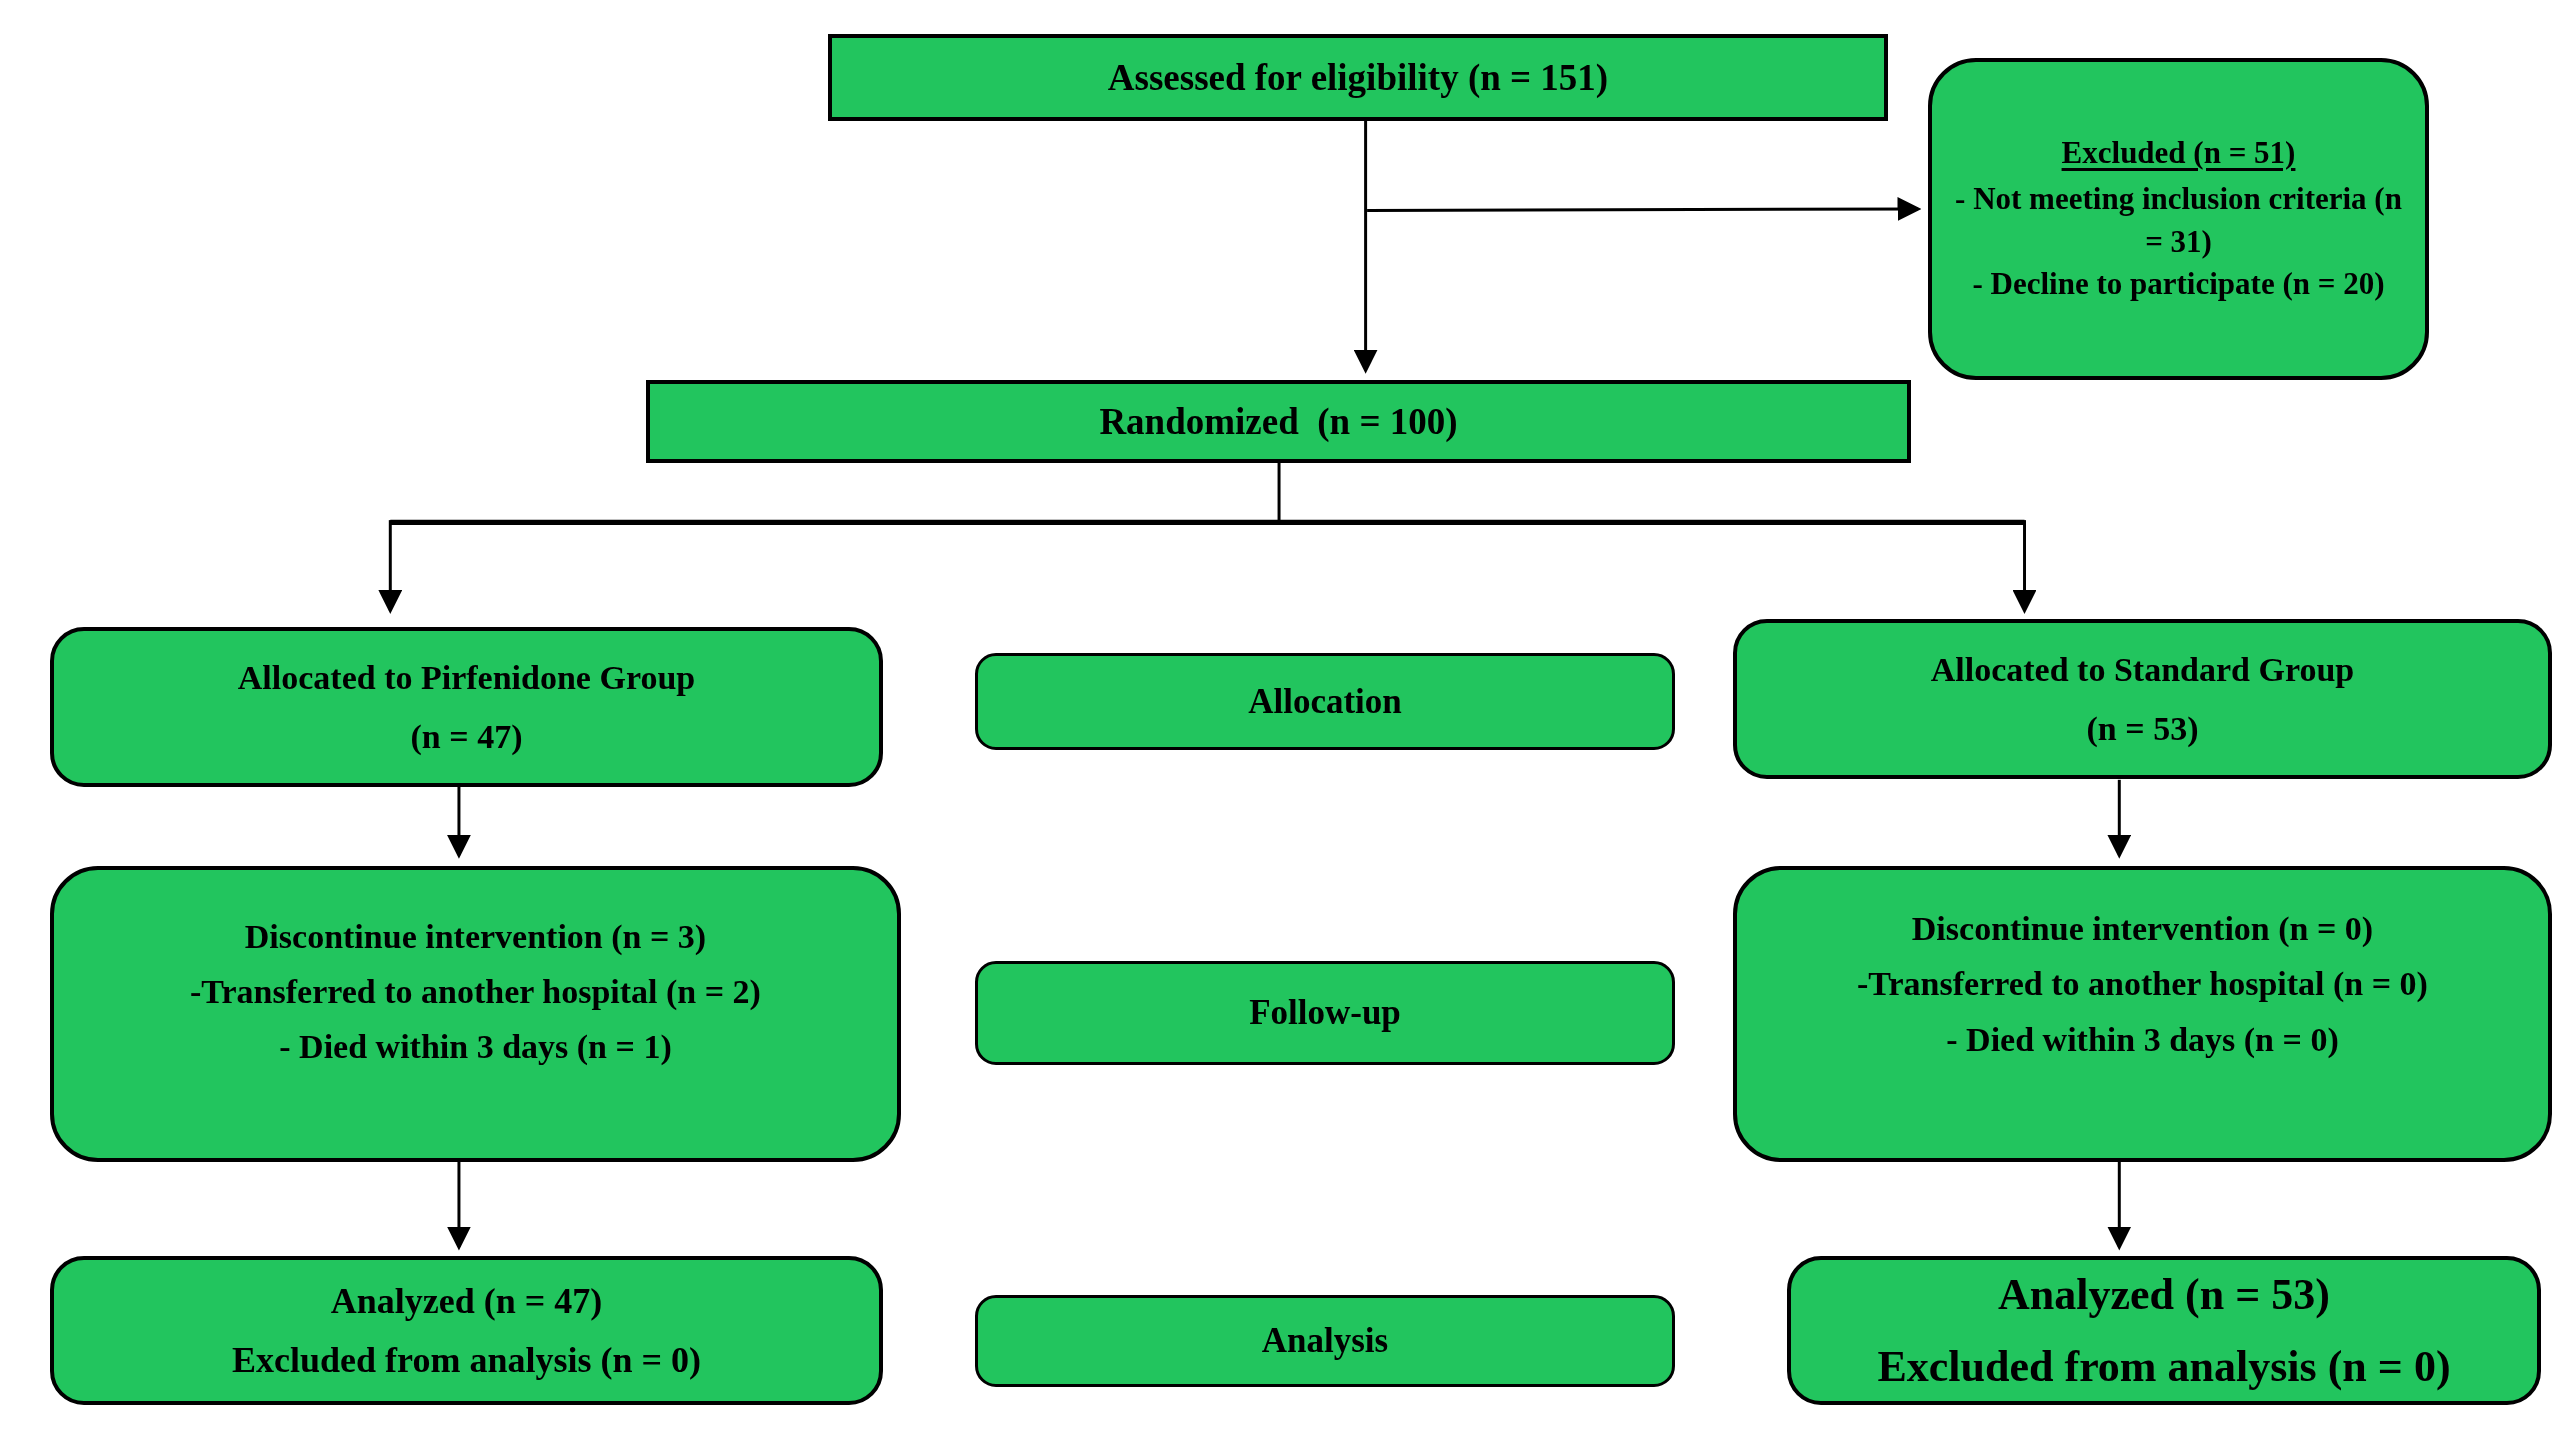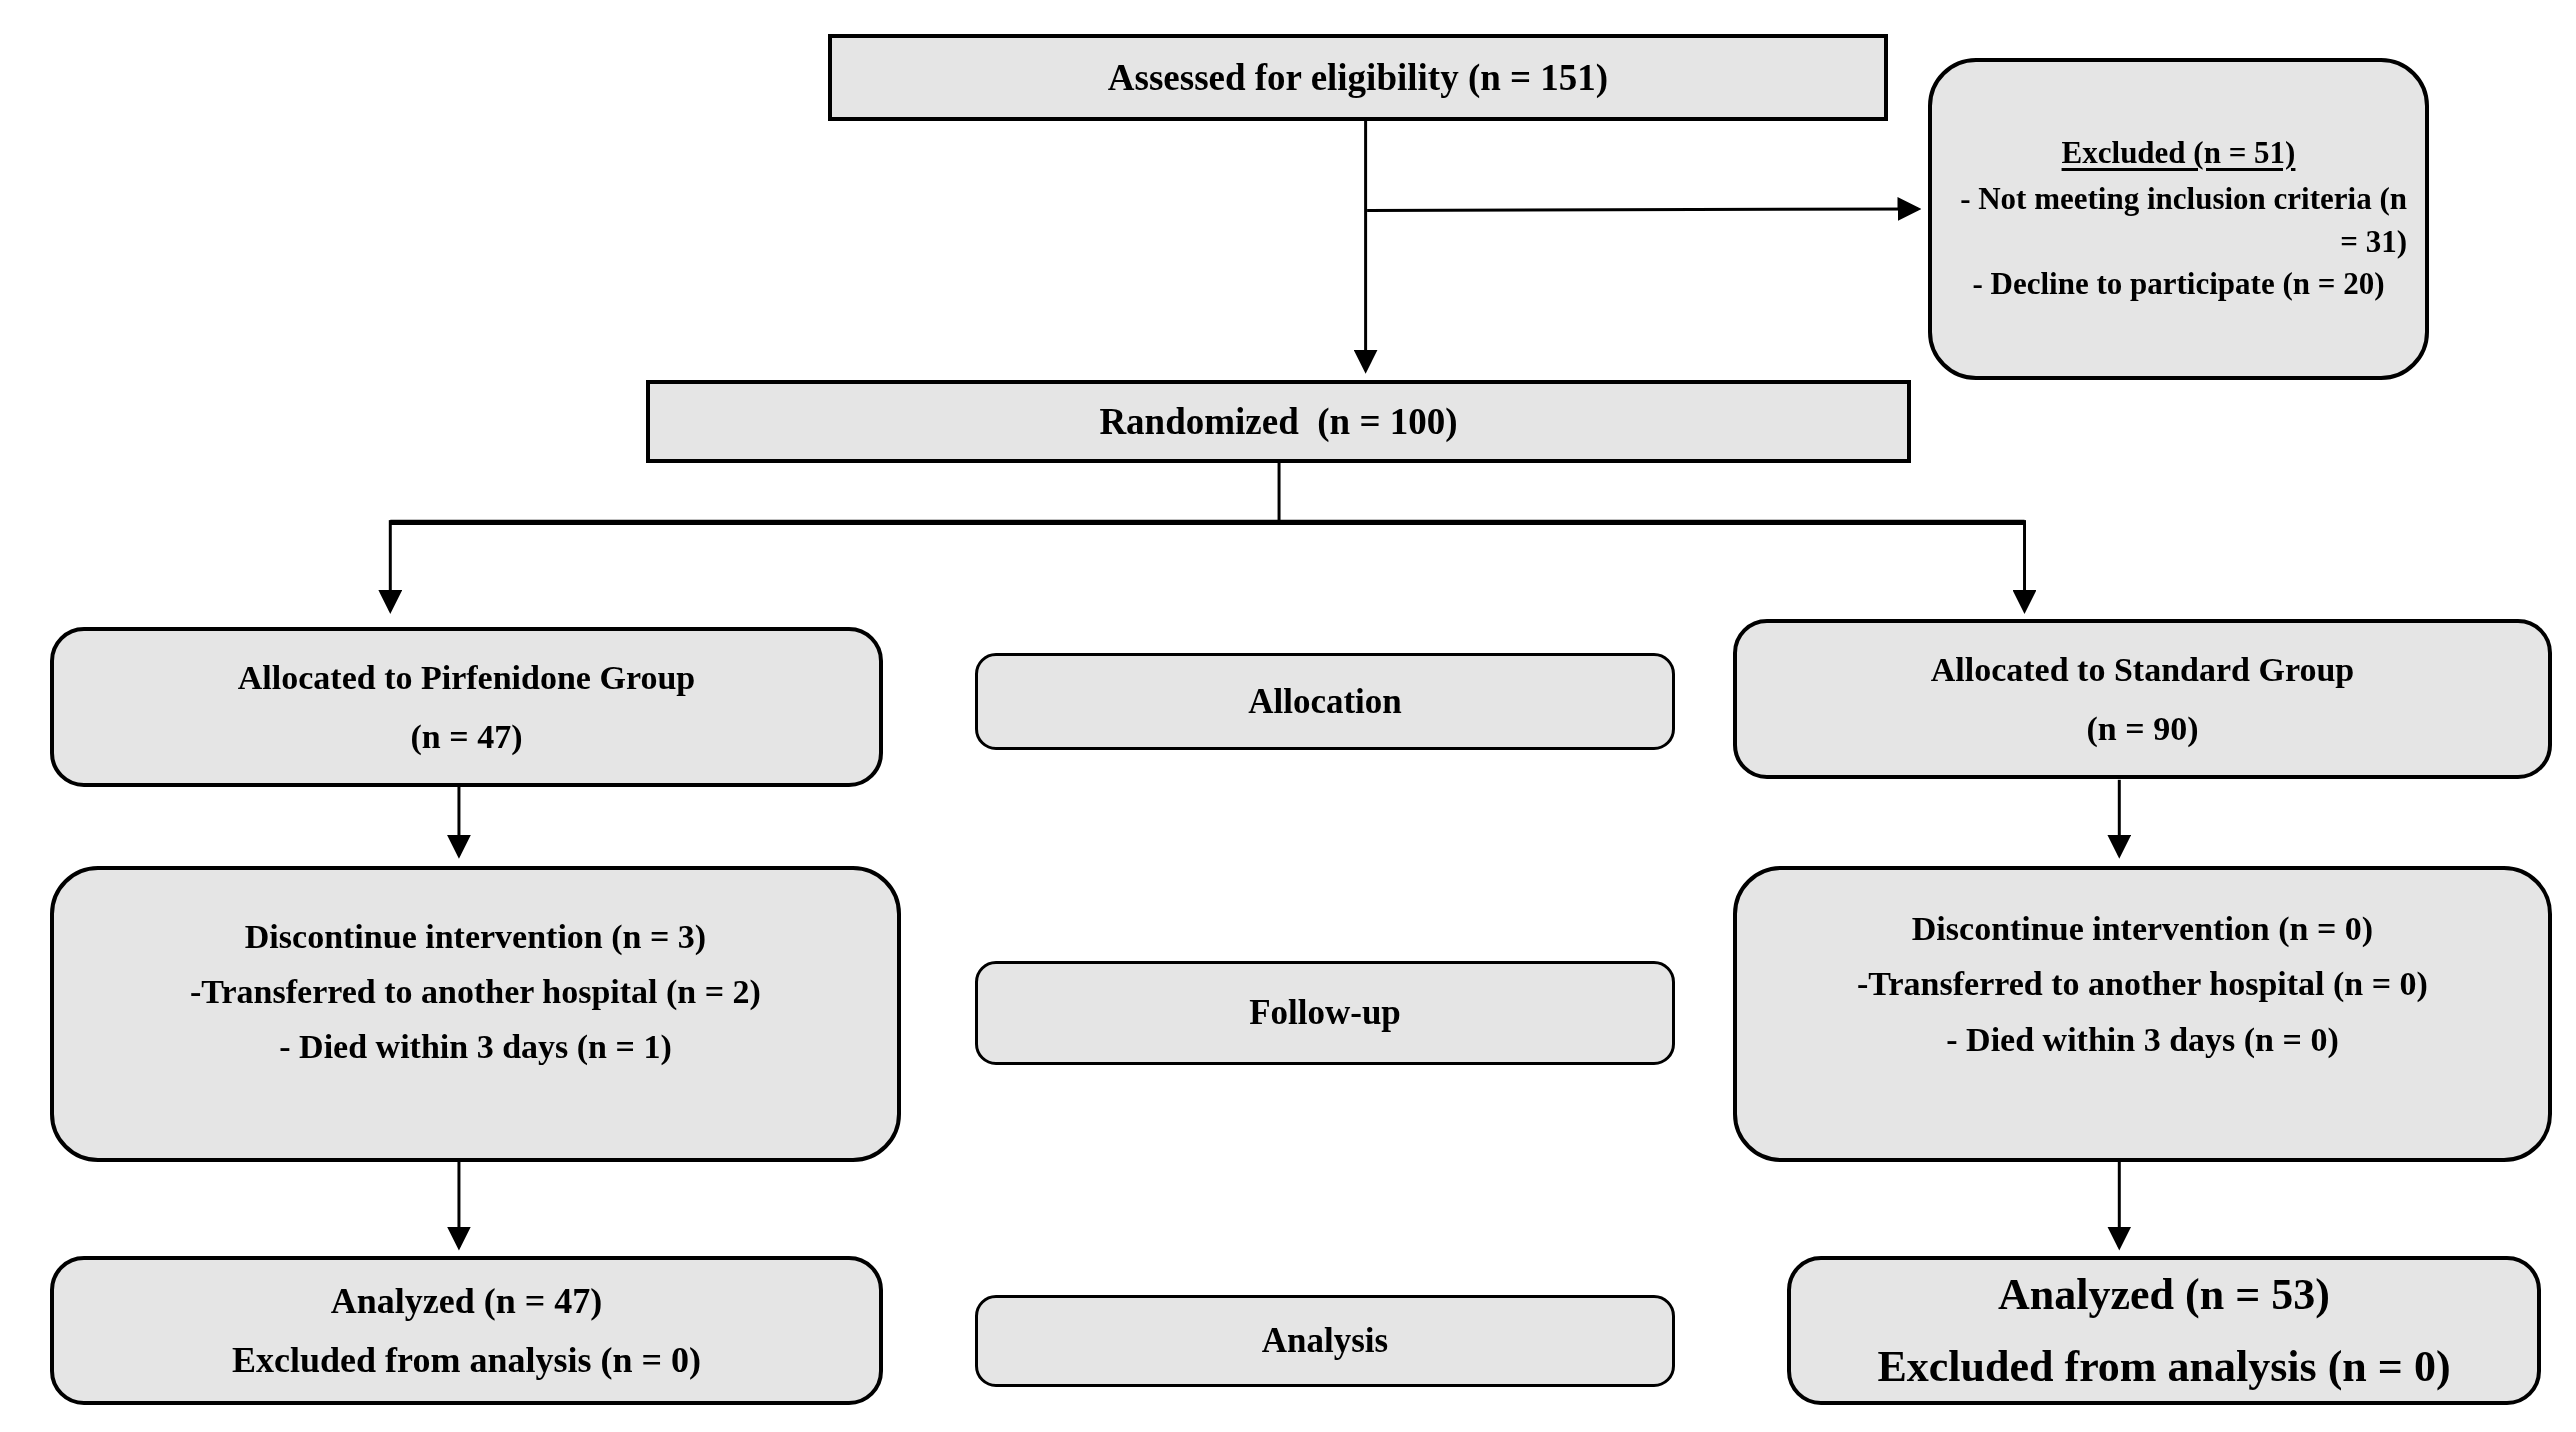--- a/index.html
+++ b/index.html
@@ -20,27 +20,27 @@
   .connectors {
     position: absolute;
     left: 0; top: 0;
     width: 2576px;
     height: 1432px;
     pointer-events: none;
   }
   .box {
     position: absolute;
     box-sizing: border-box;
-    background: #e5e5e5;
+    background: #22c55e;
     border: 4.5px solid #000000;
     display: flex;
     flex-direction: column;
     align-items: center;
     justify-content: center;
-    text-align: right;
+    text-align: center;
   }
   .sharp   { border-radius: 0; }
   .round-sm{ border-radius: 21px; border-width: 3.7px; }
   .round-md{ border-radius: 34px; }
   .round-lg{ border-radius: 48px; }
 
   .box-assessed   { left: 828px; top: 34px;   width: 1060px; height: 87px; font-size: 37px; }
   .box-excluded   { left: 1928px; top: 58px;   width: 501px;  height: 322px; font-size: 31px; line-height: 1.38; padding: 7.5px 18px; }
   .box-randomized { left: 646px;  top: 380px;  width: 1265px; height: 83px; font-size: 37px; }
 
@@ -109,21 +109,21 @@
     <span class="text-line">Allocated to Pirfenidone Group</span>
     <span class="text-line">(n = 47)</span>
   </div>
 
   <div class="box round-sm box-alloc-label">
     <span class="text-line">Allocation</span>
   </div>
 
   <div class="box round-md box-alloc-right">
     <span class="text-line">Allocated to Standard Group</span>
-    <span class="text-line">(n = 90)</span>
+    <span class="text-line">(n = 53)</span>
   </div>
 
   <div class="box round-lg box-fu-left">
     <span class="text-line">Discontinue intervention (n = 3)</span>
     <span class="text-line">-Transferred to another hospital (n = 2)</span>
     <span class="text-line">- Died within 3 days (n = 1)</span>
   </div>
 
   <div class="box round-sm box-fu-label">
     <span class="text-line">Follow-up</span>

